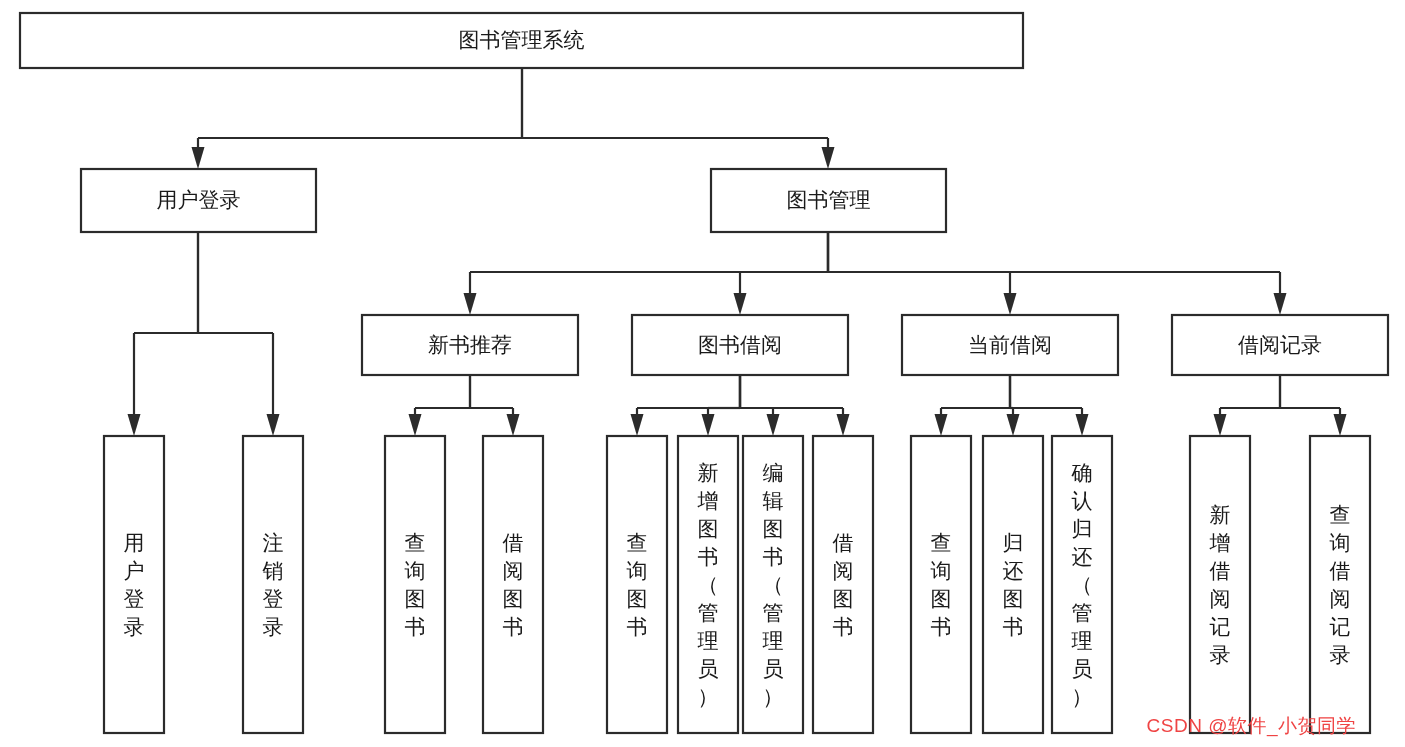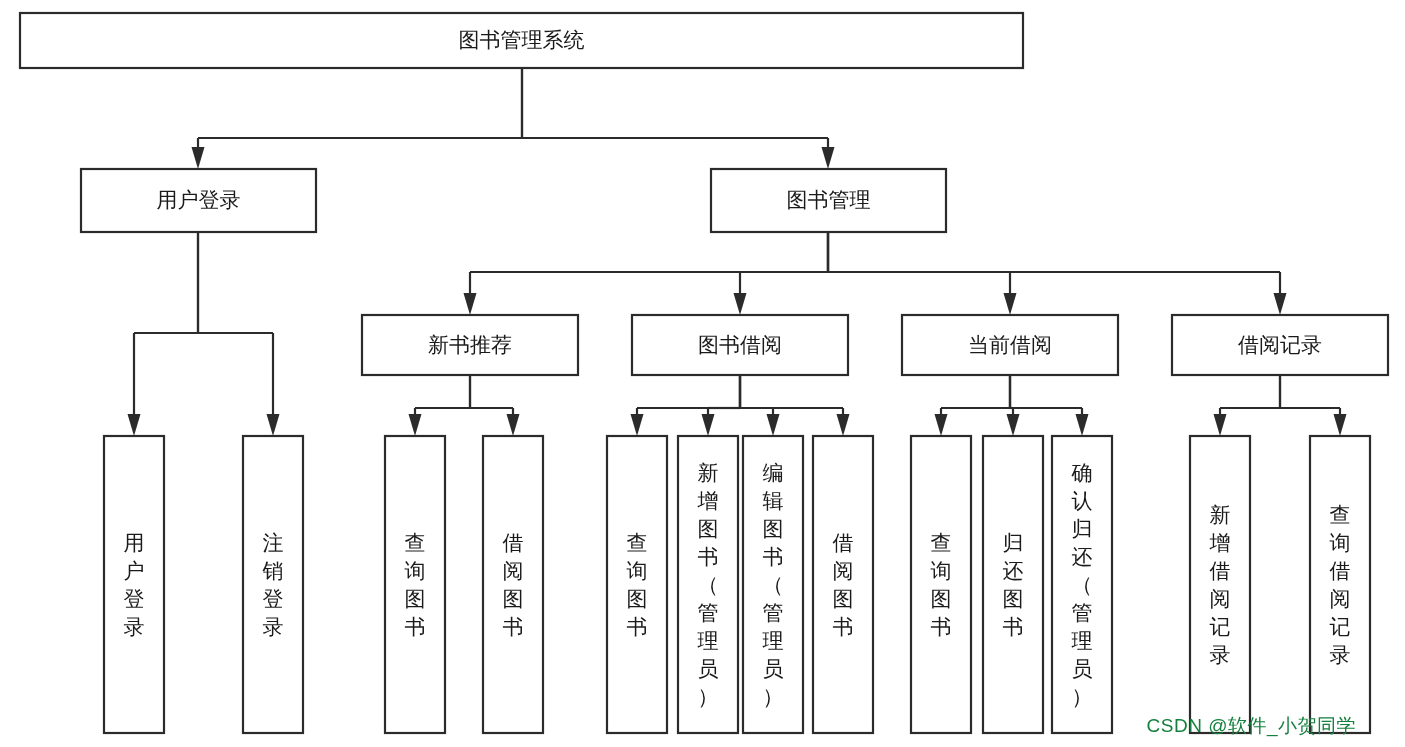--- a/index.html
+++ b/index.html
@@ -54,21 +54,21 @@
     font-family: "Liberation Sans", "DejaVu Sans", sans-serif;
     font-size: 21px;
     text-anchor: middle;
   }
   .watermark {
     position: absolute;
     right: 16px;
     bottom: 8px;
     font-family: "Liberation Sans", "DejaVu Sans", sans-serif;
     font-size: 19px;
-    color: #15803d;
+    color: #ef4444;
     letter-spacing: 0.5px;
     white-space: nowrap;
     pointer-events: none;
   }
 </style>
 </head>
 <body>
 
 <div id="diagram-root">
   <svg class="flow" viewBox="0 0 1405 747" xmlns="http://www.w3.org/2000/svg">

